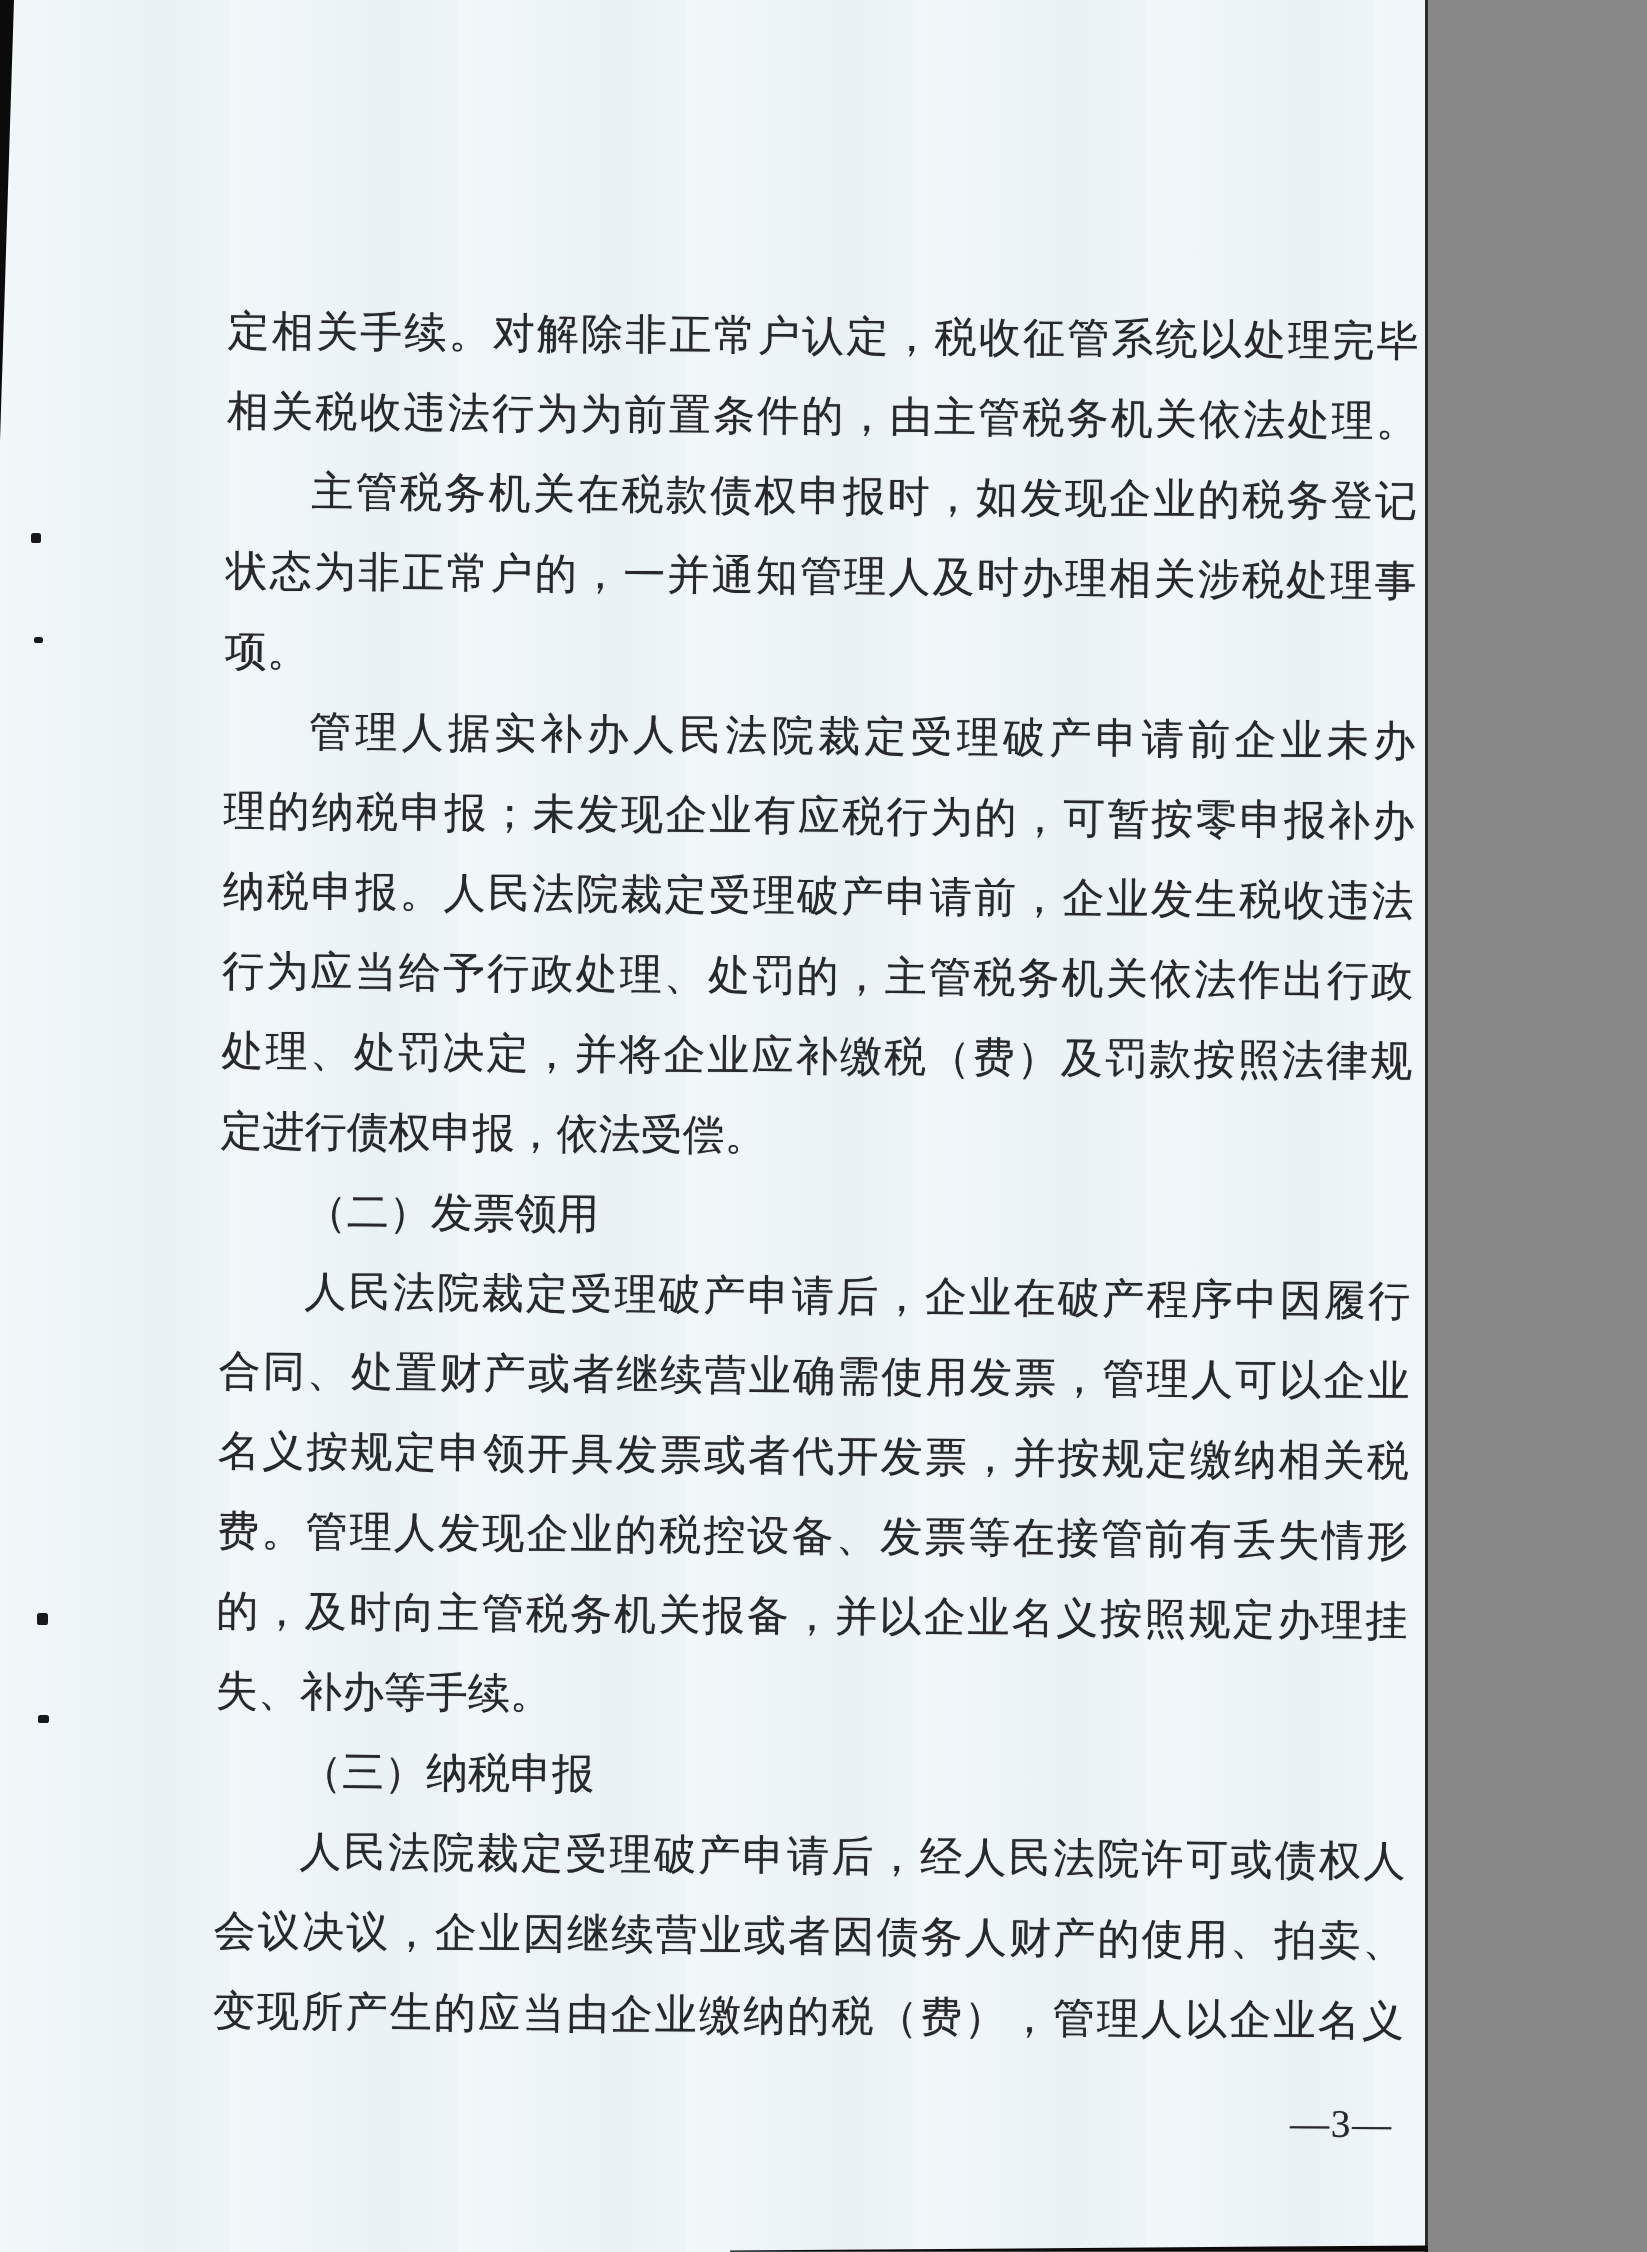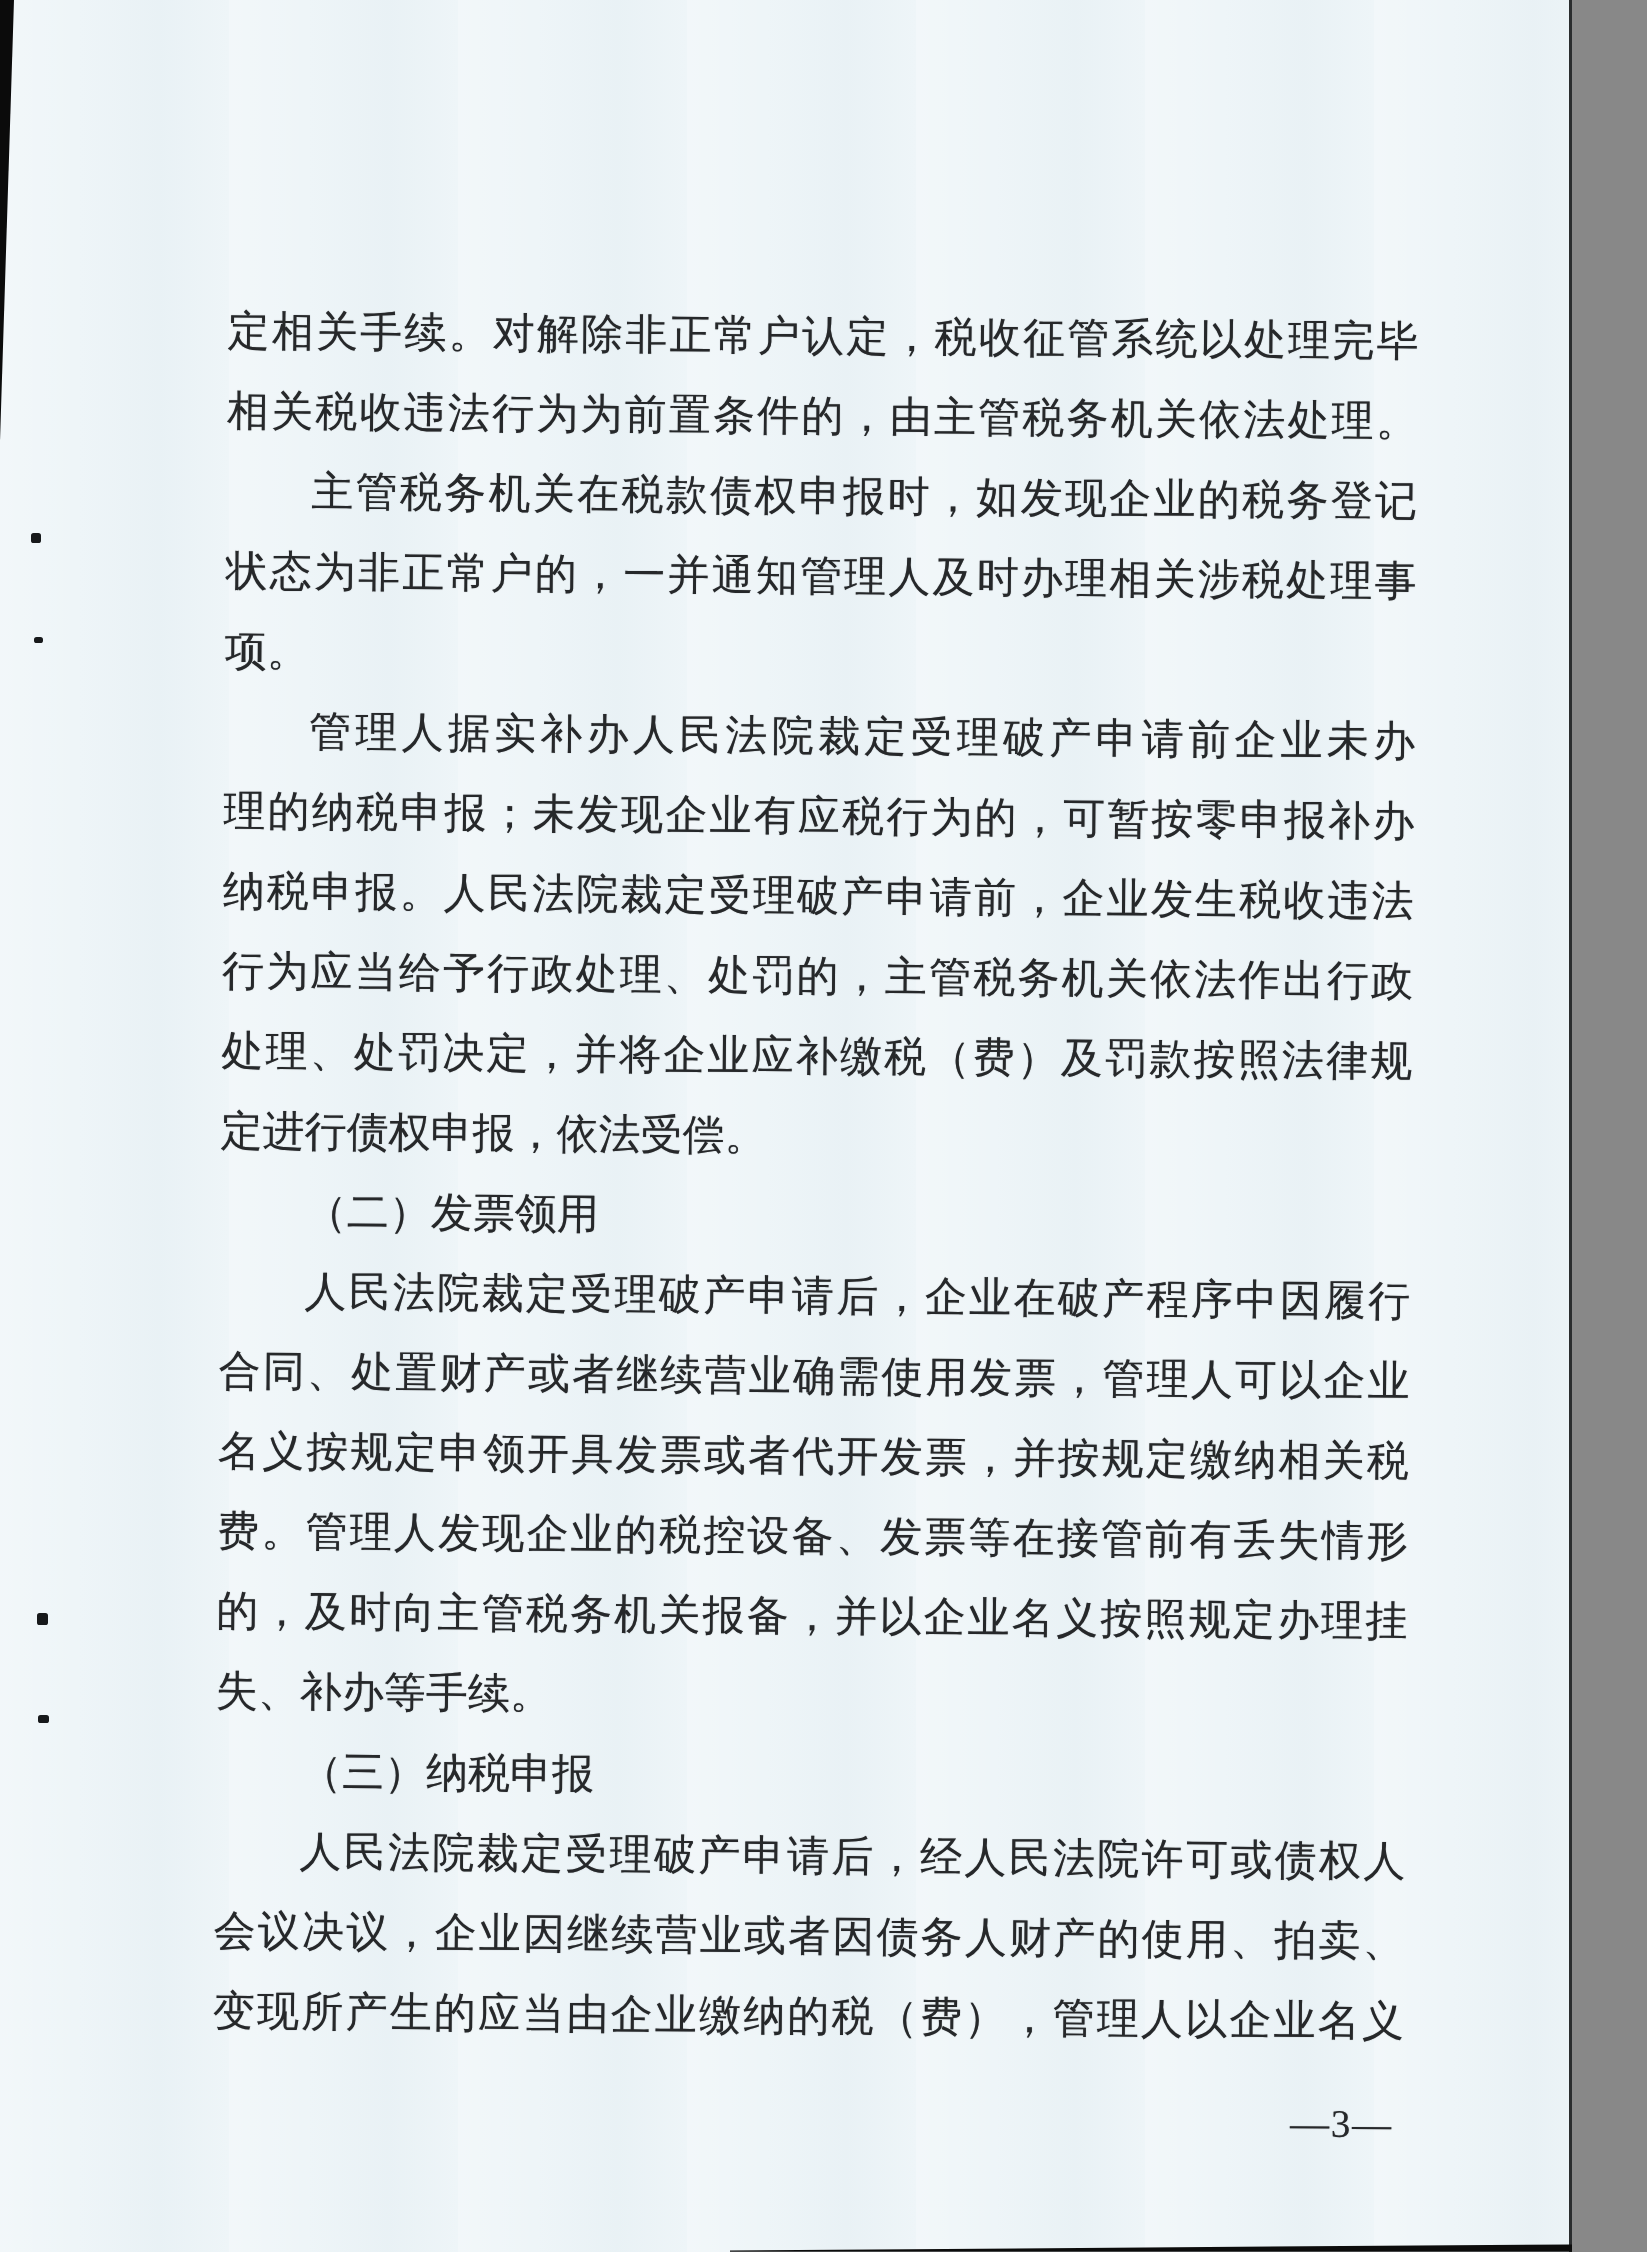--- a/index.html
+++ b/index.html
@@ -1,18 +1,18 @@
 <!DOCTYPE html>
 <html style="font-size:14px"><head>
 <meta charset="utf-8">
 <style>
   html, body { margin: 0; padding: 0; background: #888; }
   .page {
     position: relative;
-    width: 1572px;
+    width: 1428px;
     height: 2252px;
     background: #eef5f8;
     background-image: repeating-linear-gradient(
       90deg,
       rgba(255,255,255,0.25) 0px, rgba(255,255,255,0.0) 79px,
       rgba(210,225,232,0.18) 159px, rgba(255,255,255,0.0) 229px
     );
     overflow: hidden;
     font-family: "Liberation Serif", "DejaVu Serif", serif;
   }

